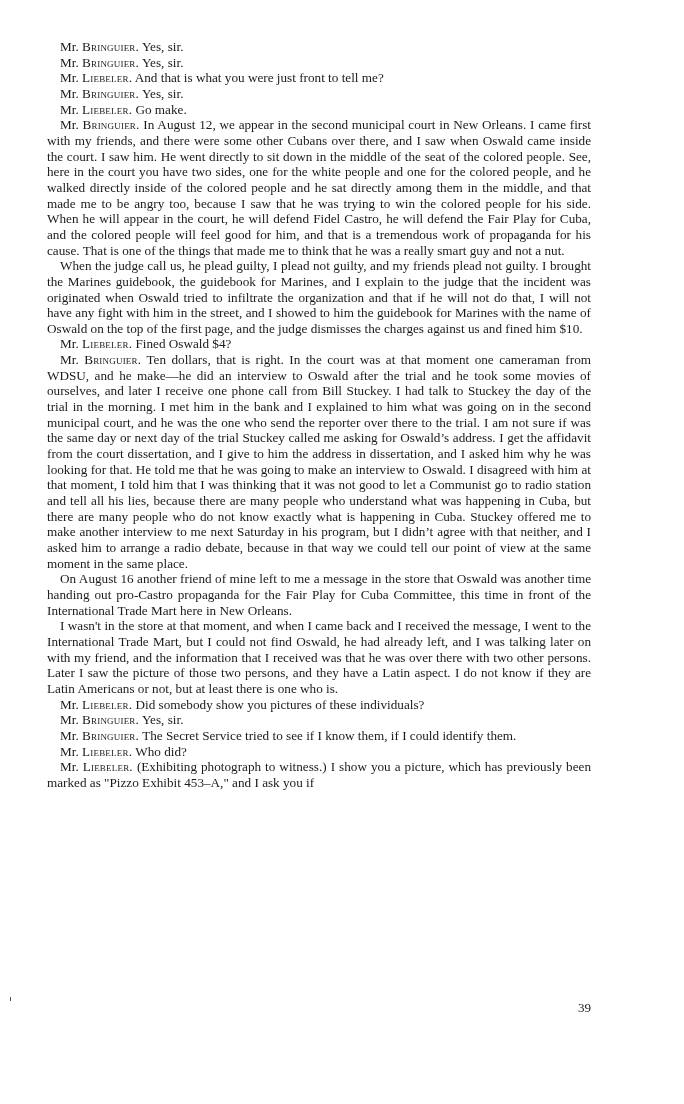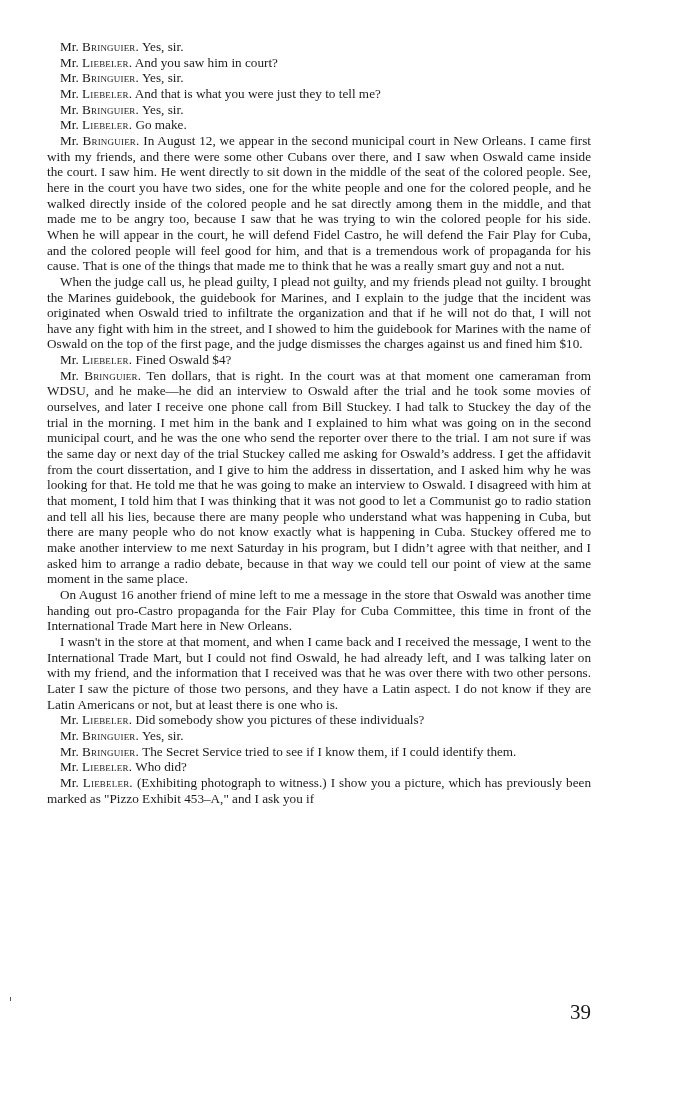--- a/index.html
+++ b/index.html
@@ -17,38 +17,37 @@
     }
     .para { margin: 0; text-indent: 13px; hyphens: manual; }
     .speaker { font-variant: small-caps; letter-spacing: 0.2px; margin-top: 48px; }
     .page-number {
       position: absolute;
       left: 553px;
       top: 1000px;
       width: 38px;
       text-align: right;
       font-family: "Liberation Serif", "DejaVu Serif", serif;
-      font-size: 21px;
+      font-size: 13px;
       color: #1a1a1a;
     }
     .margin-mark {
       position: absolute;
       left: 10px; top: 997px;
       width: 1px; height: 4px;
       background: #555;
     }
   </style>
 </head>
 <body>
 
 <div class="page">
   <p class="para"><span>Mr.</span> <span class="speaker">Bringuier.</span> <span>Yes, sir.</span></p>
-  <p class="para"><span>Mr.</span> <span class="speaker">Liebeler.</span> <span>And you saw him in court?</span></p>
   <p class="para"><span>Mr.</span> <span class="speaker">Bringuier.</span> <span>Yes, sir.</span></p>
-  <p class="para"><span>Mr.</span> <span class="speaker">Liebeler.</span> <span>And that is what you were just they to tell me?</span></p>
+  <p class="para"><span>Mr.</span> <span class="speaker">Liebeler.</span> <span>And that is what you were just front to tell me?</span></p>
   <p class="para"><span>Mr.</span> <span class="speaker">Bringuier.</span> <span>Yes, sir.</span></p>
   <p class="para"><span>Mr.</span> <span class="speaker">Liebeler.</span> <span>Go make.</span></p>
   <p class="para"><span>Mr.</span> <span class="speaker">Bringuier.</span> <span>In August 12, we appear in the second municipal court in New Orleans.  I came first with my friends, and there were some other Cubans over there, and I saw when Oswald came inside the court.  I saw him.  He went directly to sit down in the middle of the seat of the colored people.  See, here in the court you have two sides, one for the white people and one for the colored people, and he walked directly inside of the colored people and he sat directly among them in the middle, and that made me to be angry too, because I saw that he was trying to win the colored people for his side.  When he will appear in the court, he will defend Fidel Castro, he will defend the Fair Play for Cuba, and the colored people will feel good for him, and that is a tremendous work of propaganda for his cause.  That is one of the things that made me to think that he was a really smart guy and not a nut.</span></p>
   <p class="para"><span>When the judge call us, he plead guilty, I plead not guilty, and my friends plead not guilty.  I brought the Marines guidebook, the guidebook for Marines, and I explain to the judge that the incident was originated when Oswald tried to infiltrate the organization and that if he will not do that, I will not have any fight with him in the street, and I showed to him the guidebook for Marines with the name of Oswald on the top of the first page, and the judge dismisses the charges against us and fined him $10.</span></p>
   <p class="para"><span>Mr.</span> <span class="speaker">Liebeler.</span> <span>Fined Oswald $4?</span></p>
   <p class="para"><span>Mr.</span> <span class="speaker">Bringuier.</span> <span>Ten dollars, that is right.  In the court was at that moment one cameraman from WDSU, and he make—he did an interview to Oswald after the trial and he took some movies of ourselves, and later I receive one phone call from Bill Stuckey.  I had talk to Stuckey the day of the trial in the morning. I met him in the bank and I explained to him what was going on in the second municipal court, and he was the one who send the reporter over there to the trial.  I am not sure if was the same day or next day of the trial Stuckey called me asking for Oswald’s address.  I get the affidavit from the court dis­sertation, and I give to him the address in dissertation, and I asked him why he was looking for that.  He told me that he was going to make an interview to Oswald.  I disagreed with him at that moment, I told him that I was thinking that it was not good to let a Communist go to radio station and tell all his lies, because there are many people who understand what was happening in Cuba, but there are many people who do not know exactly what is happening in Cuba. Stuckey offered me to make another interview to me next Saturday in his pro­gram, but I didn’t agree with that neither, and I asked him to arrange a radio debate, because in that way we could tell our point of view at the same moment in the same place.</span></p>
   <p class="para"><span>On August 16 another friend of mine left to me a message in the store that Oswald was another time handing out pro-Castro propaganda for the Fair Play for Cuba Committee, this time in front of the International Trade Mart here in New Orleans.</span></p>
   <p class="para"><span>I wasn't in the store at that moment, and when I came back and I received the message, I went to the International Trade Mart, but I could not find Oswald, he had already left, and I was talking later on with my friend, and the informa­tion that I received was that he was over there with two other persons.  Later I saw the picture of those two persons, and they have a Latin aspect.  I do not know if they are Latin Americans or not, but at least there is one who is.</span></p>
   <p class="para"><span>Mr.</span> <span class="speaker">Liebeler.</span> <span>Did somebody show you pictures of these individuals?</span></p>
   <p class="para"><span>Mr.</span> <span class="speaker">Bringuier.</span> <span>Yes, sir.</span></p>

